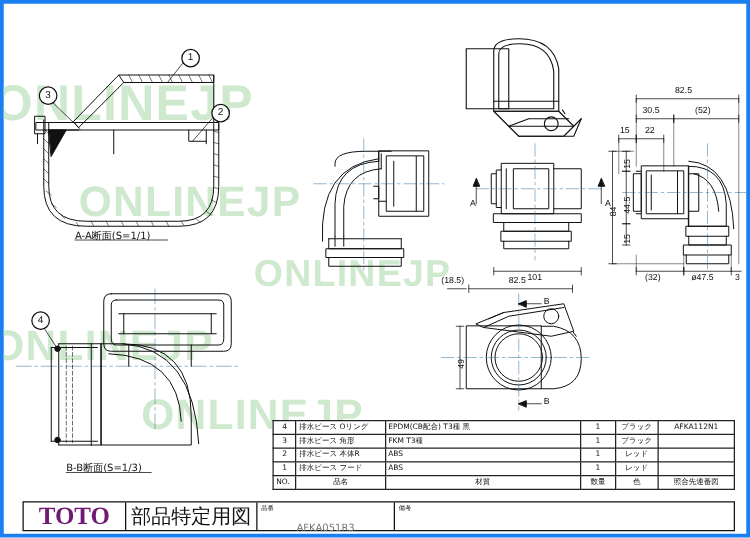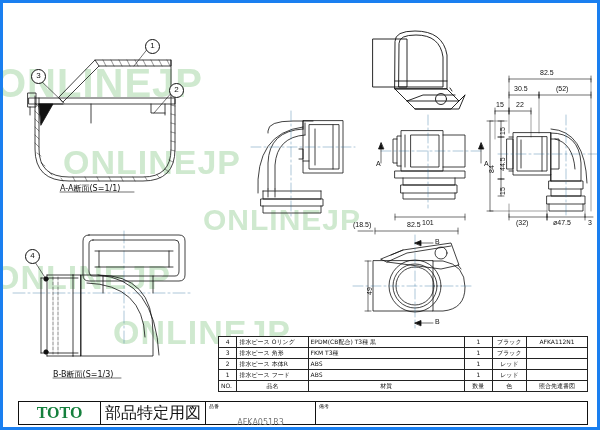--- a/index.html
+++ b/index.html
@@ -40,21 +40,21 @@
   #parts tr.hdr td.c-no{text-align:left;}
 
   
   #title{position:absolute;left:15px;top:398px;width:570px;height:24px;
          border:1.5px solid #111;box-sizing:border-box;display:flex;
          background:#fff;}
   #title .cell{border-right:1px solid #111;height:100%;box-sizing:border-box;
                display:flex;align-items:center;position:relative;}
   #title .cell:last-child{border-right:none;}
   .toto{width:82px;justify-content:center;font-family:"Liberation Serif",serif;
-        font-weight:bold;font-size:16px;letter-spacing:0px;color:#15803d;}
+        font-weight:bold;font-size:20px;letter-spacing:0px;color:#701a75;}
   .docname{width:105px;justify-content:center;font-size:16px;
            font-family:"DejaVu Sans",sans-serif;color:#111;}
   .kv{width:110px;}
   .kv .k{position:absolute;left:3px;top:1px;font-size:5px;
          font-family:"DejaVu Sans",sans-serif;color:#111;}
   .kv .v{width:100%;text-align:center;font-size:8px;color:#777;
          font-family:"DejaVu Sans",sans-serif;padding-top:6px;margin-top:12px;}
   .remark{flex:1;}
   .remark .k{position:absolute;left:3px;top:1px;font-size:5px;
              font-family:"DejaVu Sans",sans-serif;color:#111;}

